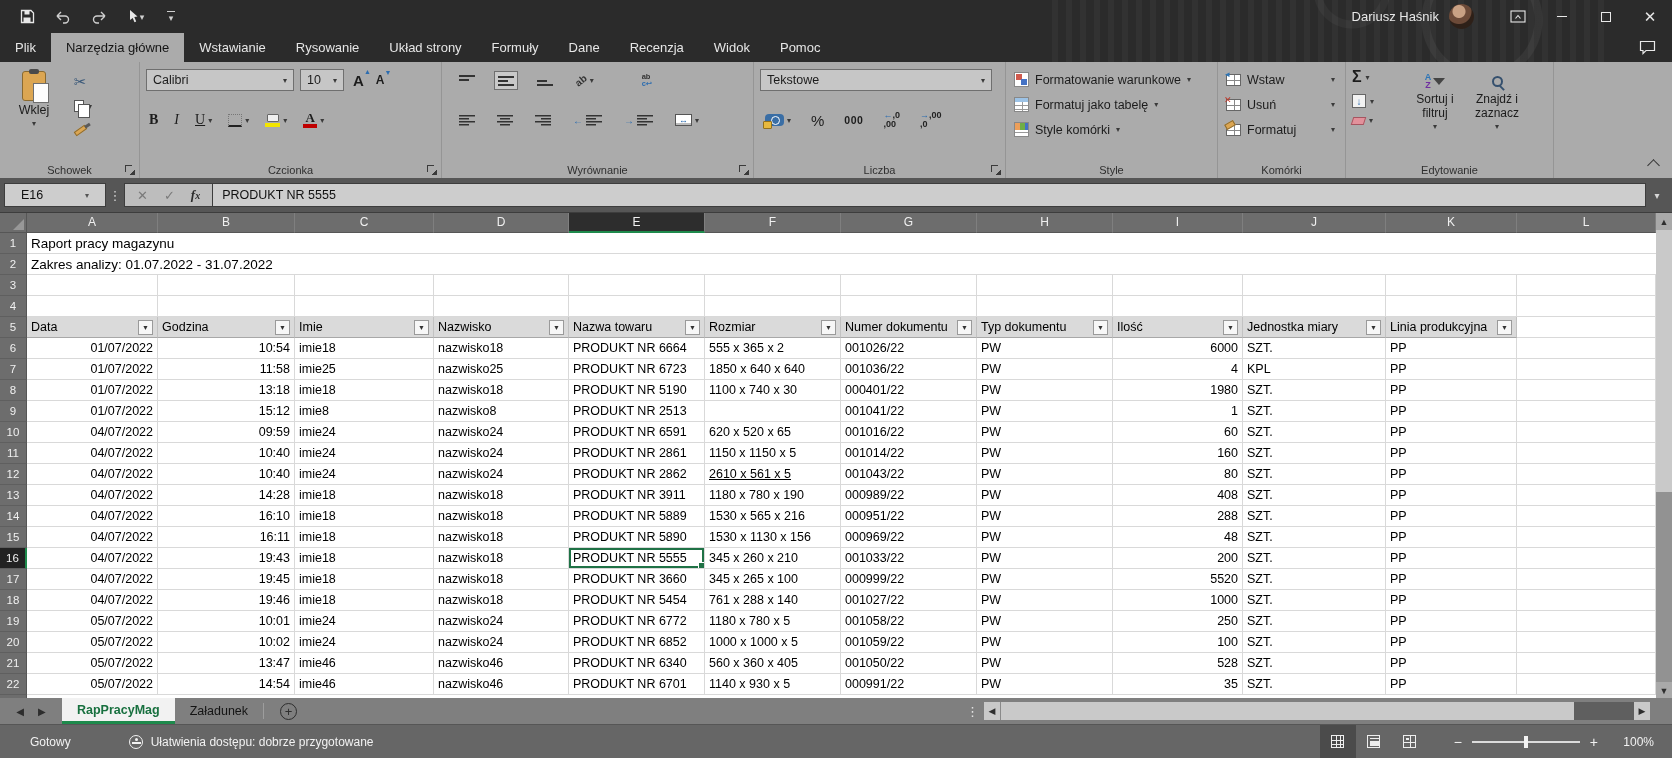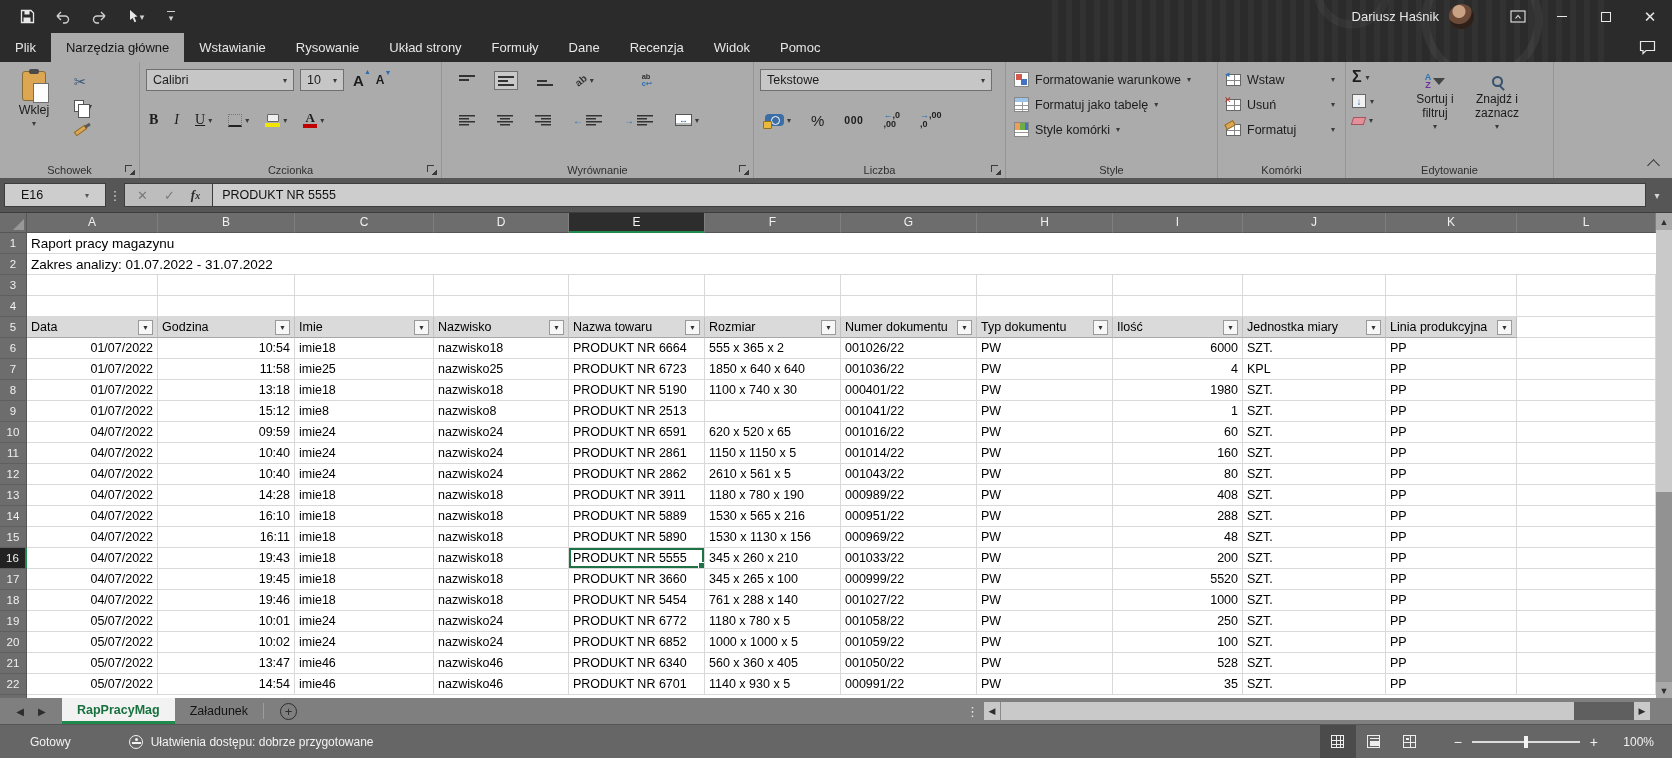--- a/index.html
+++ b/index.html
@@ -732,21 +732,21 @@
           <div class="c" style="width: 131px;">PP</div>
           <div class="c" style="width: 139px;"></div>
         </div>
         <div class="grow">
           <div class="rh">12</div>
           <div class="c num" style="width: 131px;">04/07/2022</div>
           <div class="c num" style="width: 137px;">10:40</div>
           <div class="c" style="width: 139px;">imie24</div>
           <div class="c" style="width: 135px;">nazwisko24</div>
           <div class="c" style="width: 136px;">PRODUKT NR 2862</div>
-          <div class="c" style="width: 136px;">2610 x 561 x 5</div>
+          <div class="c" style="width: 136px; text-decoration: underline;">2610 x 561 x 5</div>
           <div class="c" style="width: 136px;">001043/22</div>
           <div class="c" style="width: 136px;">PW</div>
           <div class="c num" style="width: 130px;">80</div>
           <div class="c" style="width: 143px;">SZT.</div>
           <div class="c" style="width: 131px;">PP</div>
           <div class="c" style="width: 139px;"></div>
         </div>
         <div class="grow">
           <div class="rh">13</div>
           <div class="c num" style="width: 131px;">04/07/2022</div>

